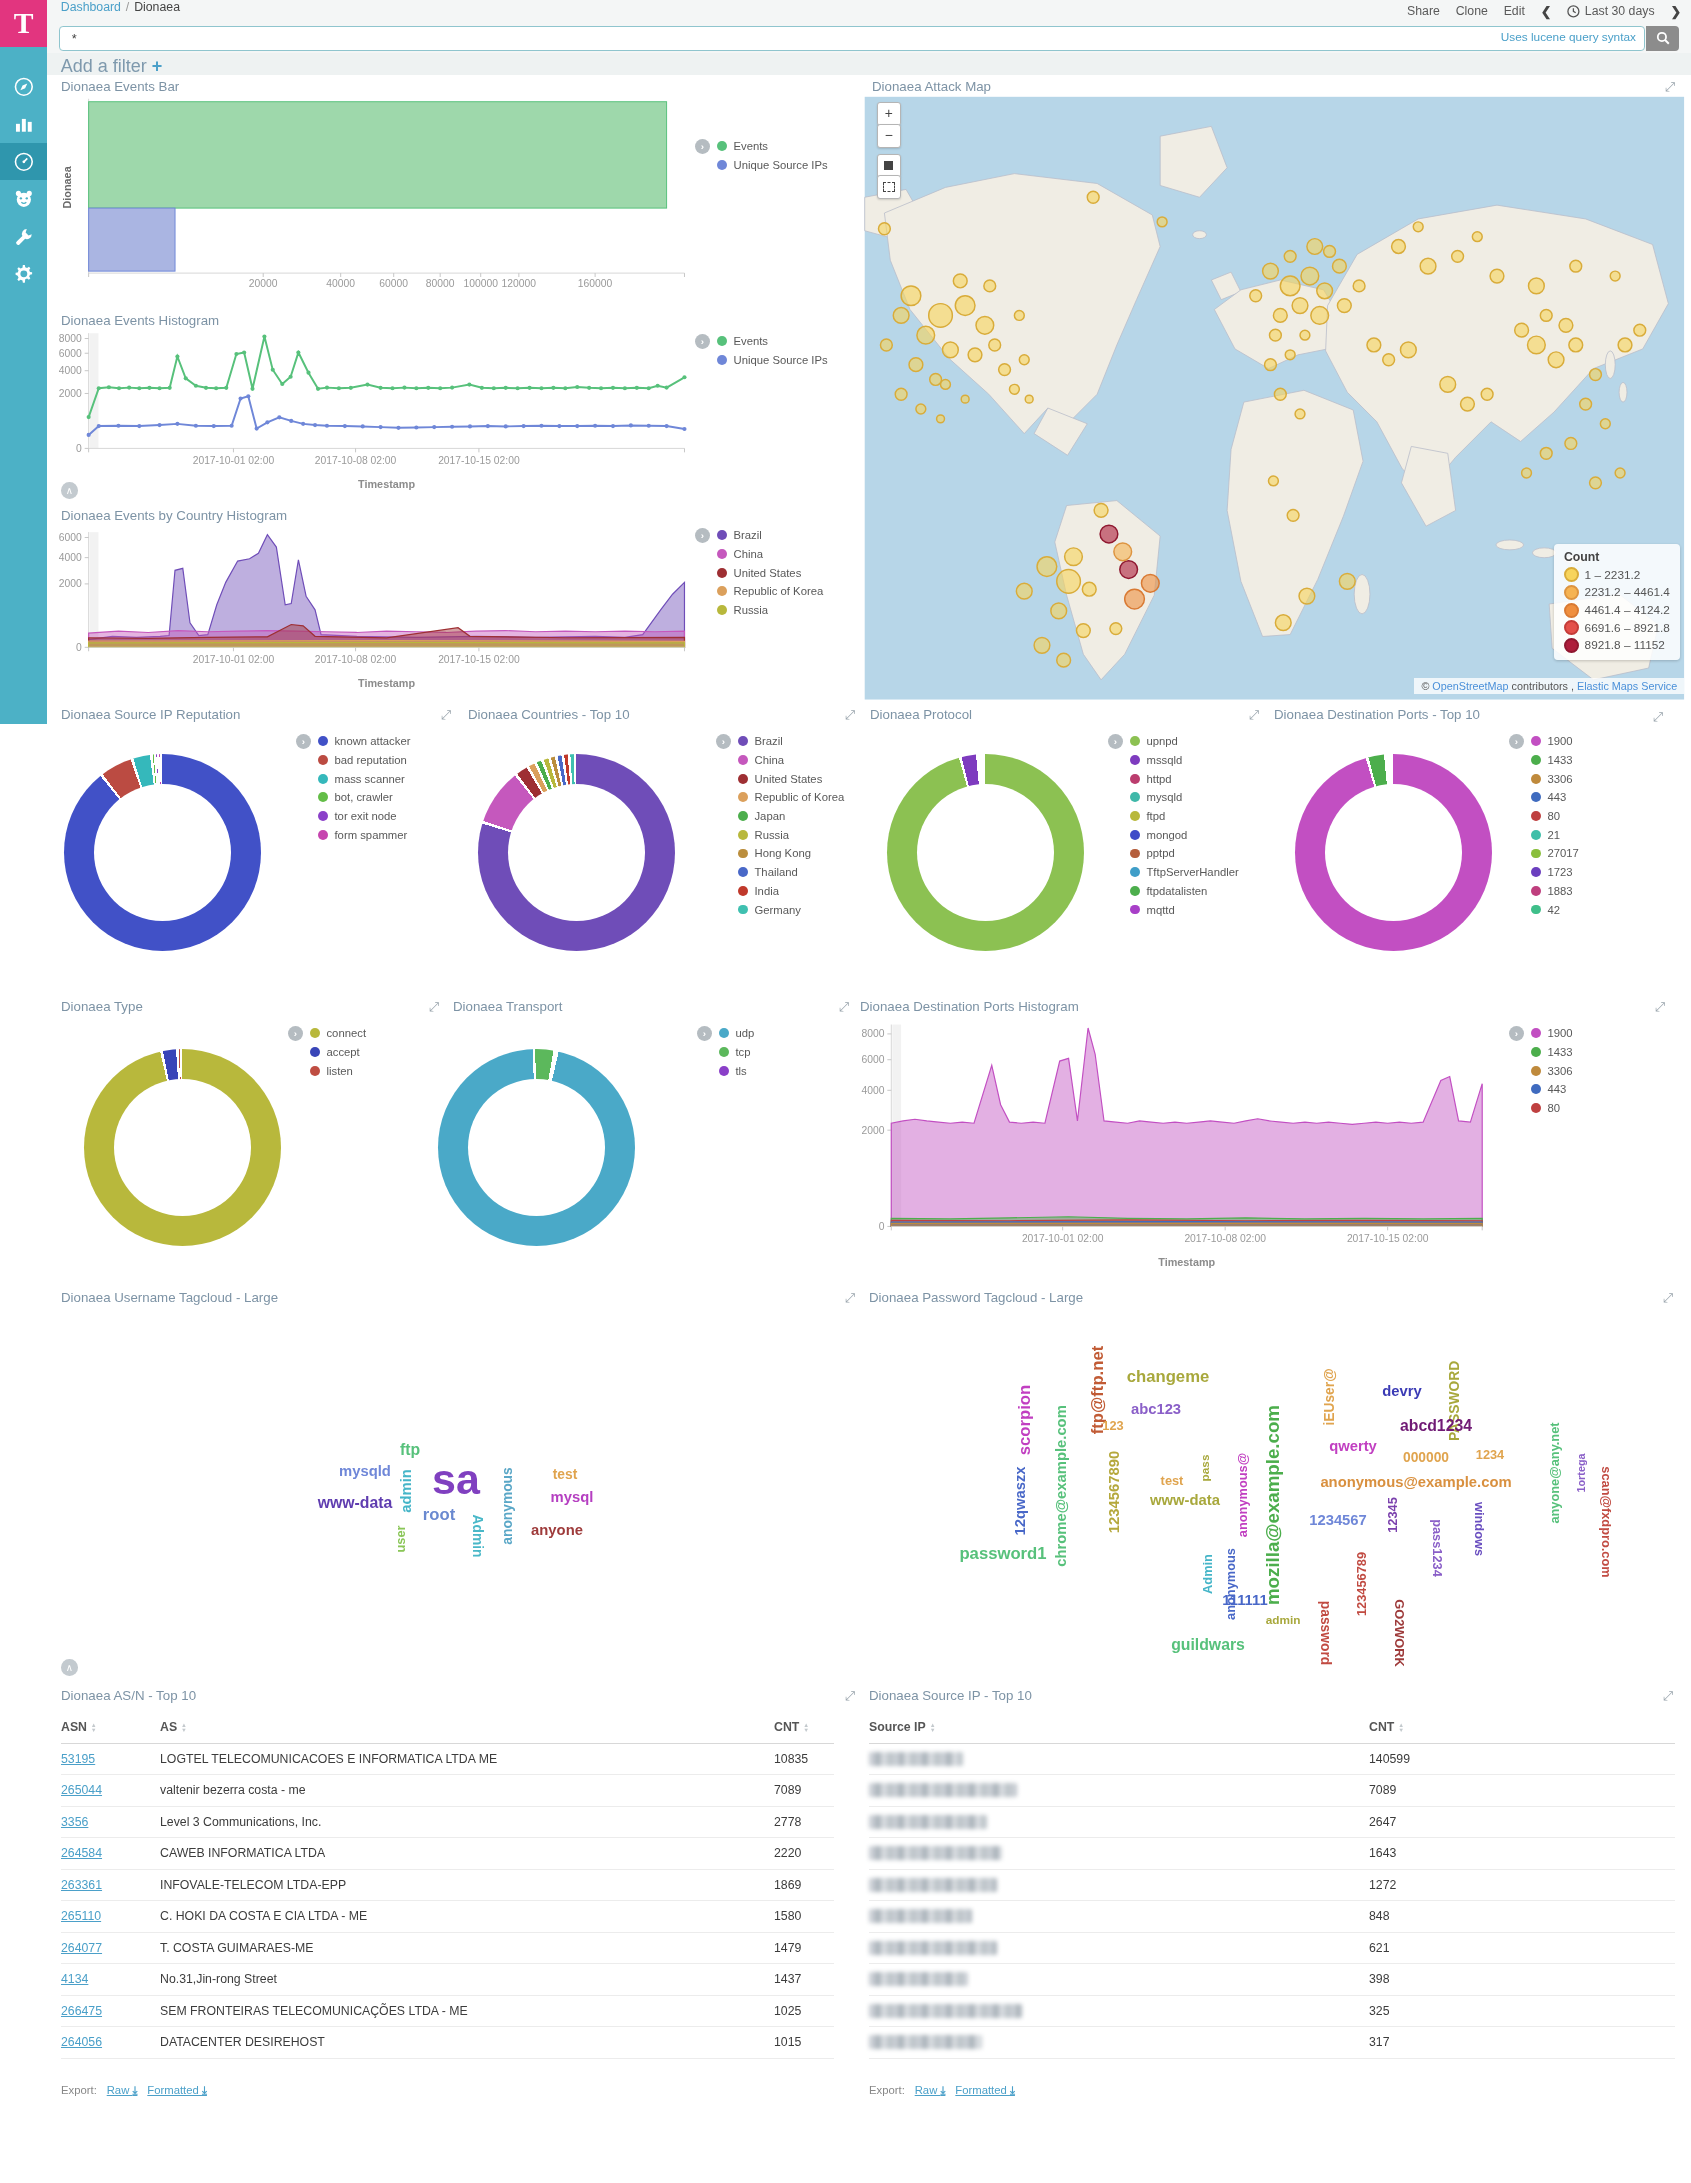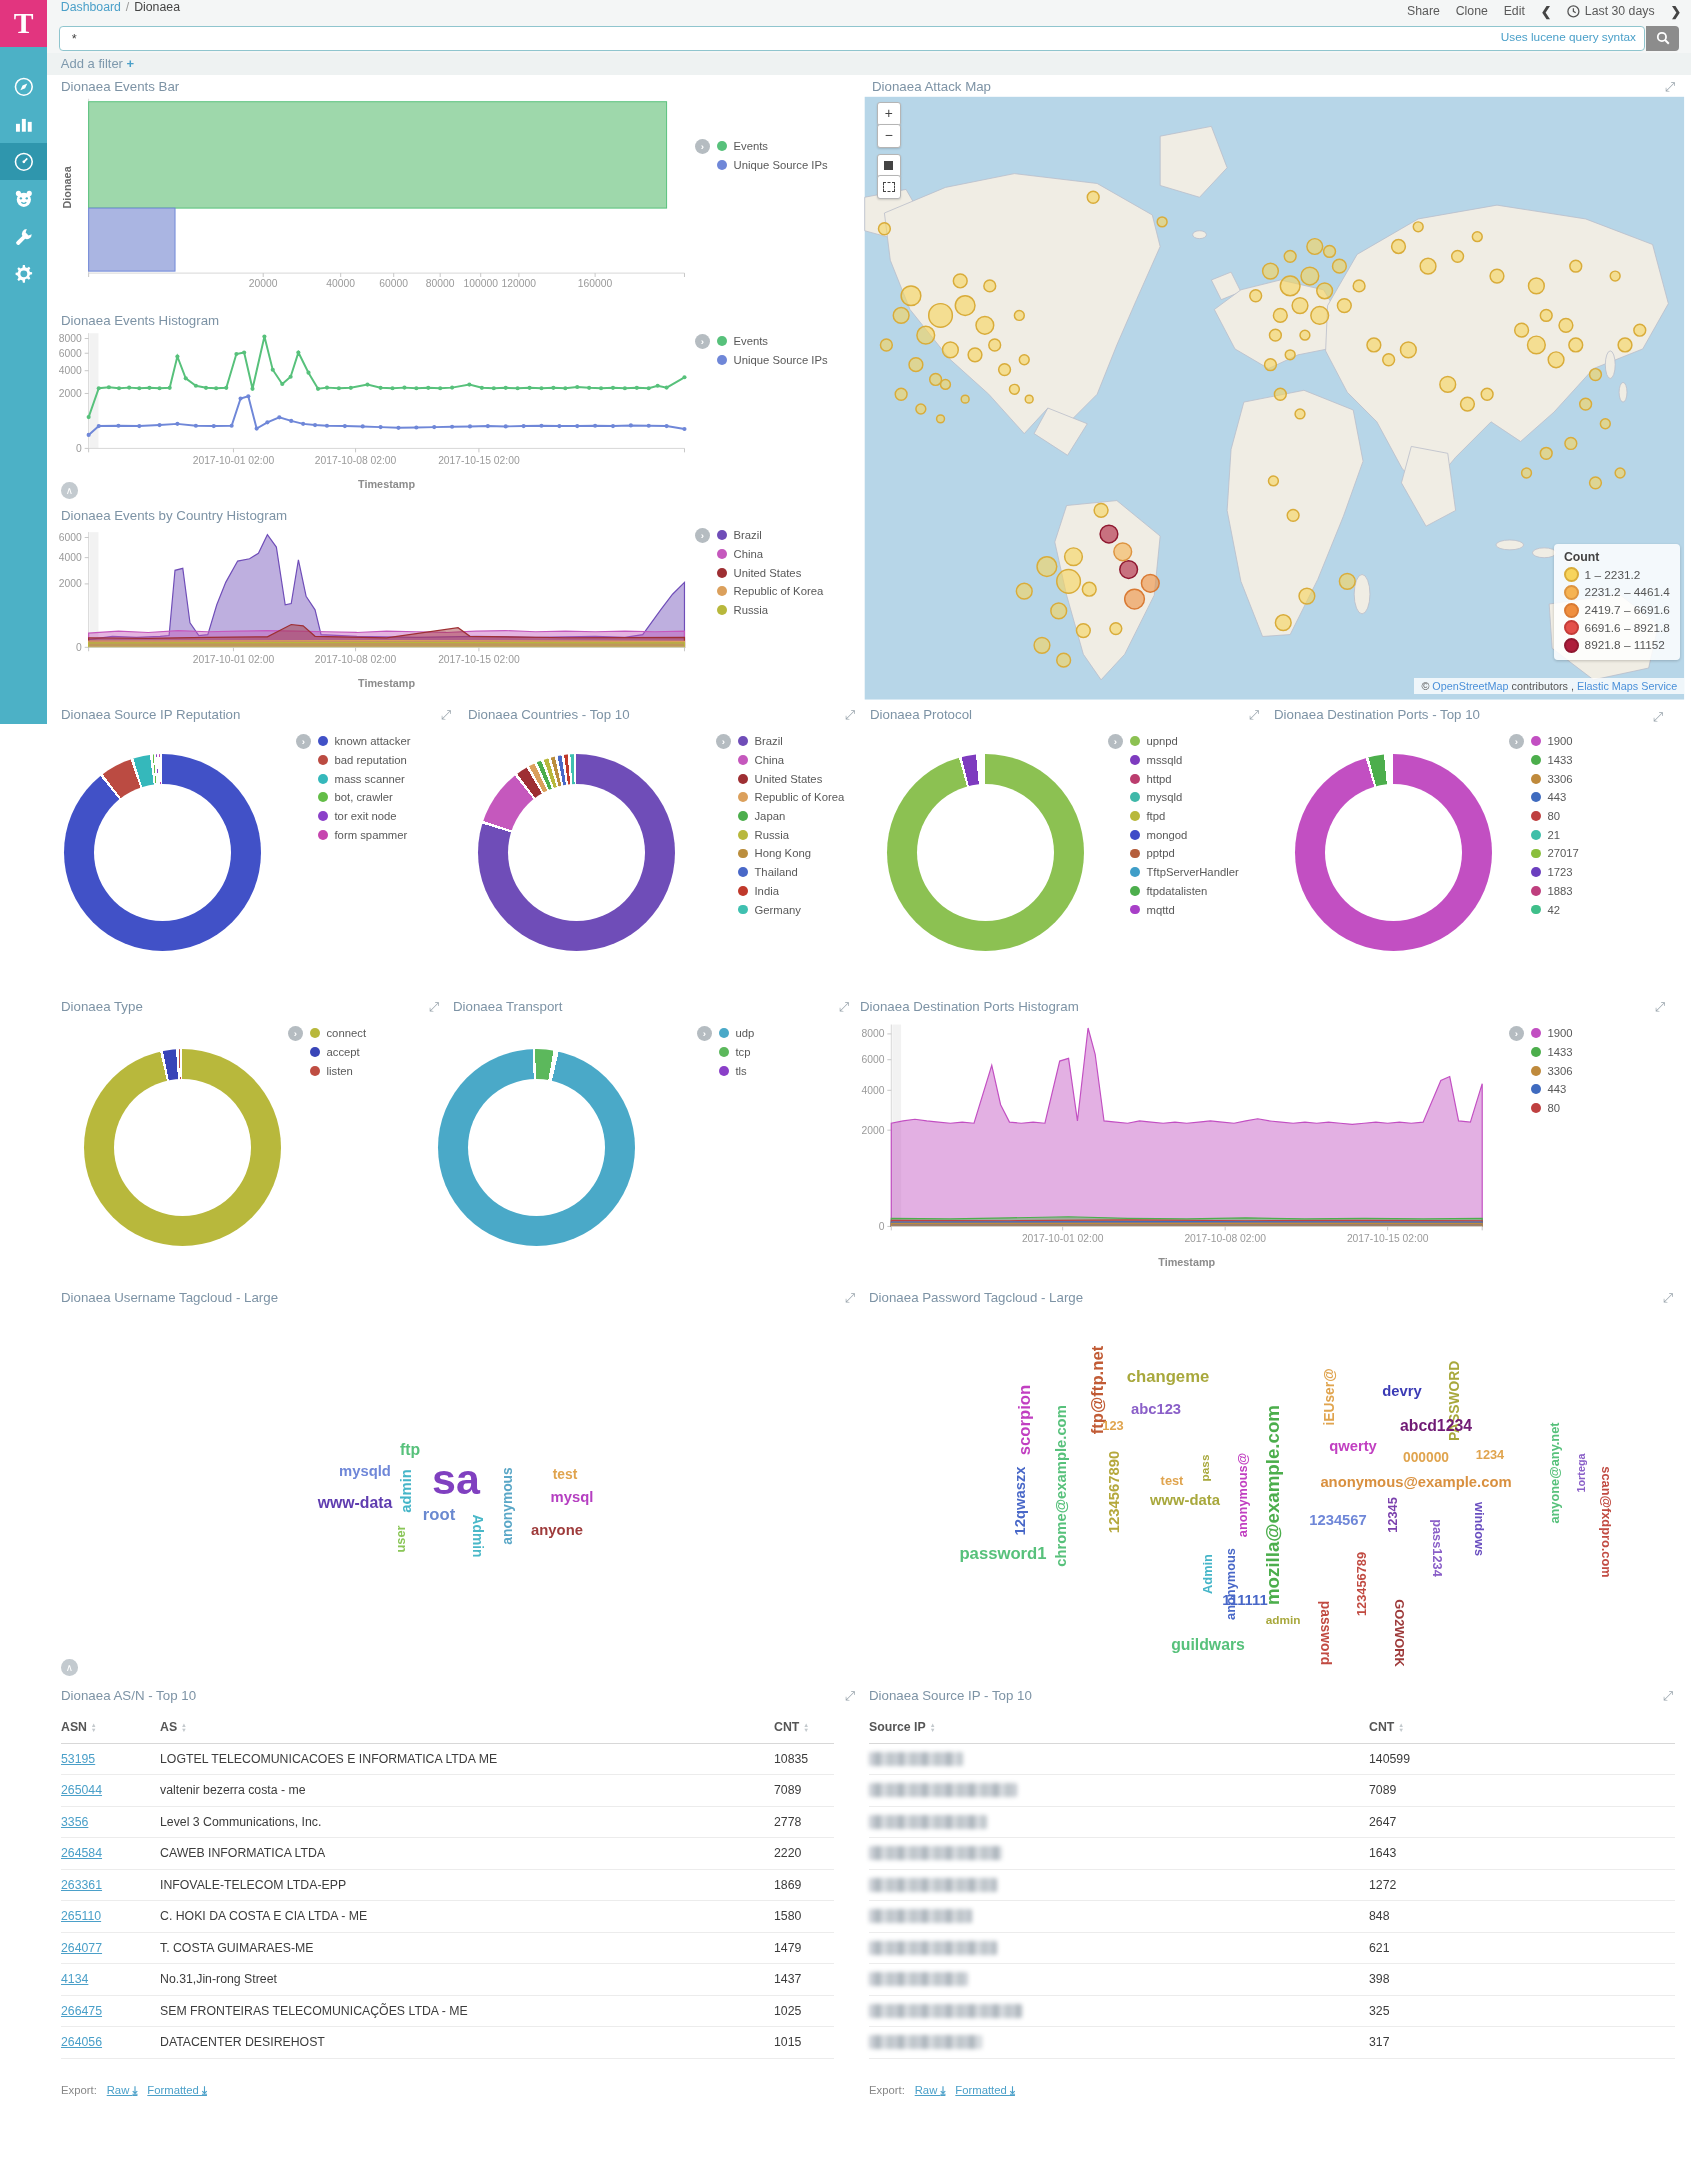--- a/index.html
+++ b/index.html
@@ -11,21 +11,21 @@
   #crumbs .sep{color:#999;margin:0 4.9px;}
   #actions{position:absolute;right:9.9px;top:3.9px;display:flex;align-items:center;gap:15.8px;color:#5a5a5a;}
   #actions span{cursor:pointer;}
   .chev{font-weight:bold;font-size:12.8px;color:#444;}
   #searchrow{position:absolute;left:47px;top:23.6px;right:0;height:29.6px;background:#f4f6f6;}
   #searchbox{position:absolute;left:11.8px;top:2px;width:1584px;height:23.6px;background:#fff;border:1px solid #8fc5ce;border-radius:3.9px;}
   #searchinput{position:absolute;left:9.9px;top:1px;width:1359px;height:19.7px;border:none;outline:none;font-size:12.8px;color:#444;background:transparent;font-family:"Liberation Sans",sans-serif;}
   #lucene{position:absolute;right:7.9px;top:3.9px;font-size:11.8px;color:#4ba0c9;cursor:pointer;}
   #searchbtn{position:absolute;right:11.8px;top:2px;width:33px;height:25.6px;background:#8c8c8c;border-radius:0 3.9px 3.9px 0;cursor:pointer;display:flex;align-items:center;justify-content:center;}
   #filterrow{position:absolute;left:47px;top:53px;right:0;height:21.7px;background:#eef2f2;}
-  #addfilter{position:absolute;left:13.8px;top:3px;font-size:13px;color:#7e99ad;cursor:pointer;}
+  #addfilter{position:absolute;left:13.8px;top:3px;font-size:18px;color:#7e99ad;cursor:pointer;}
   #addfilter b{color:#4ba0c9;font-weight:bold;}
   
   #sidebar{position:absolute;left:0;top:0;width:47px;height:724px;background:#4cb1c6;}
   #logo{position:absolute;left:0;top:0;width:47px;height:47px;background:#e2357f;color:#fff;display:flex;align-items:center;justify-content:center;font-family:"Liberation Serif",serif;font-size:29.6px;font-weight:bold;}
   .sbitem{position:absolute;left:0;width:47px;height:37px;display:flex;align-items:center;justify-content:center;cursor:pointer;}
   .sbitem.active{background:#2f96ad;}
   
   .ptitle{position:absolute;font-size:13.3px;color:#7d93a5;white-space:nowrap;}
   .vicon{position:absolute;font-size:12.8px;color:#9aa5ad;cursor:pointer;line-height:1;}
   .collapse{position:absolute;width:16.7px;height:16.7px;border-radius:50%;background:#c3cacf;color:#fff;font-size:9.9px;display:flex;align-items:center;justify-content:center;cursor:pointer;}
@@ -526,21 +526,21 @@
         <div class="mlrow">
           <span class="mldot" style="background: rgb(247, 212, 92); border-color: rgb(217, 172, 58);"></span>
           <span class="mllab">1 – 2231.2</span>
         </div>
         <div class="mlrow">
           <span class="mldot" style="background: rgb(245, 179, 82); border-color: rgb(221, 148, 64);"></span>
           <span class="mllab">2231.2 – 4461.4</span>
         </div>
         <div class="mlrow">
           <span class="mldot" style="background: rgb(239, 143, 63); border-color: rgb(217, 122, 51);"></span>
-          <span class="mllab">2419.7 – 6691.6</span>
+          <span class="mllab">4461.4 – 4124.2</span>
         </div>
         <div class="mlrow">
           <span class="mldot" style="background: rgb(228, 80, 74); border-color: rgb(196, 60, 56);"></span>
           <span class="mllab">6691.6 – 8921.8</span>
         </div>
         <div class="mlrow">
           <span class="mldot" style="background: rgb(174, 30, 60); border-color: rgb(143, 24, 48);"></span>
           <span class="mllab">8921.8 – 11152</span>
         </div>
       </div>

